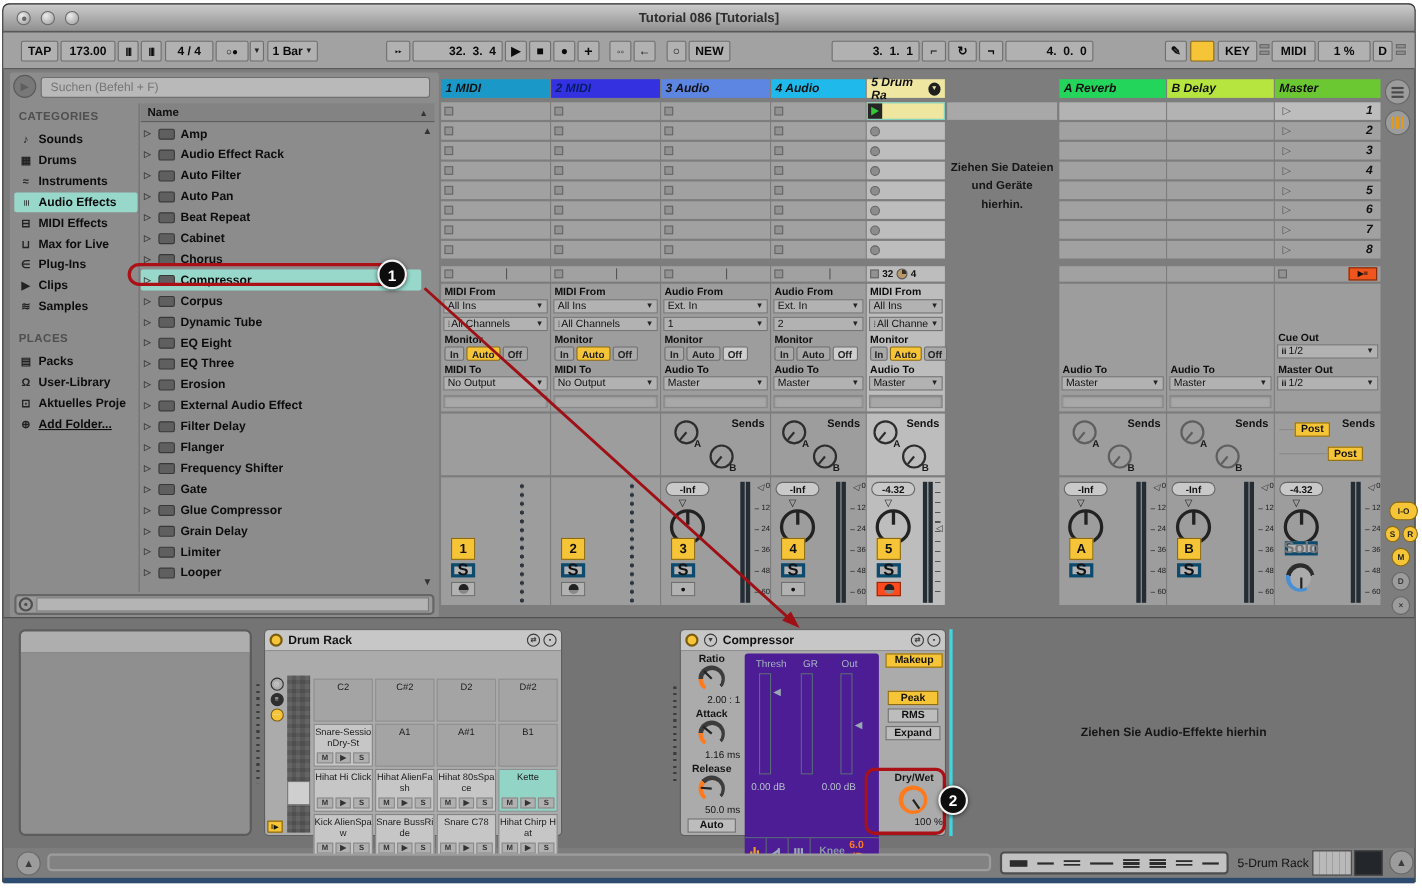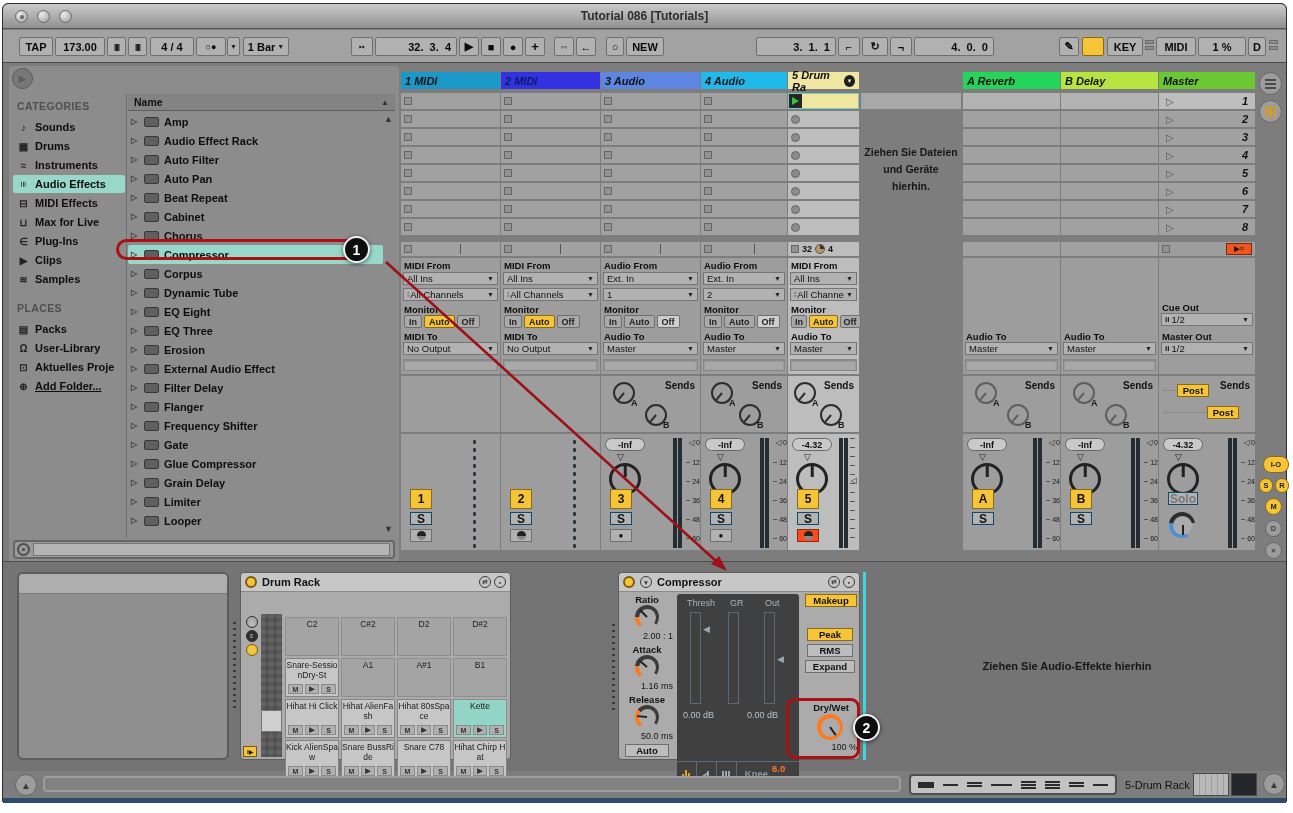--- a/index.html
+++ b/index.html
@@ -62,21 +62,21 @@
   .sendlbl{position:absolute;right:5px;top:4px;font-size:10px;font-weight:bold}
   .sknob{position:absolute;width:22px;height:22px;border:2px solid #2d2d2d;border-radius:50%}
   .sknob::after{content:"";position:absolute;left:50%;top:50%;width:2px;height:9px;background:#2d2d2d;transform-origin:top center;transform:translateX(-50%) rotate(40deg)}
   .sknob.dim{border-color:#5f5f5f}.sknob.dim::after{background:#5f5f5f}
   .sklab{position:absolute;font-size:9px;font-weight:bold;color:#1a1a1a}
   .pill{position:absolute;left:4px;width:40px;height:13px;border-radius:7px;background:#c9c9c9;border:1px solid #686868;font-size:9px;font-weight:bold;text-align:center;line-height:12px}
   .pantri{position:absolute;left:16px;font-size:9px;color:#222}
   .vknob{position:absolute;left:8px;width:32px;height:32px;border:3px solid #222;border-radius:50%}
   .vknob::after{content:"";position:absolute;left:50%;top:-1px;width:2.5px;height:12px;background:#222;transform:translateX(-50%)}
   .act{position:absolute;left:9px;width:22px;height:20px;background:#f6c437;border:1px solid #8a6a14;font-size:12px;font-weight:bold;display:flex;align-items:center;justify-content:center}
-  .sbtn{position:absolute;left:9px;width:22px;height:13px;background:#b2b2b2;border:1px solid #0c4a6e;font-size:12px;font-weight:bold;display:flex;align-items:center;justify-content:center}
+  .sbtn{position:absolute;left:9px;width:22px;height:13px;background:#b2b2b2;border:3px solid #0c4a6e;font-size:15px;font-weight:bold;display:flex;align-items:center;justify-content:center}
   .recbtn{position:absolute;left:9px;width:22px;height:13px;background:#b2b2b2;border:1px solid #6f6f6f;display:flex;align-items:center;justify-content:center;font-size:8px}
   .recbtn.armed{background:#ff4a1e;border-color:#8a2a10}
   .plug{width:9px;height:9px;border-radius:50%;background:linear-gradient(#222 55%,#888 55%)}
   .mbars{position:absolute;display:flex;gap:1px}
   .mbars i{width:4px;height:110px;background:#242c34}
   .mscale{position:absolute;width:16px;display:flex;flex-direction:column;justify-content:space-between;font-size:7px;color:#1a1a1a}
   .mscale span{display:flex;align-items:center;justify-content:flex-end;gap:2px}
   .mscale .tk{display:inline-block;width:4px;height:1px;background:#555}
   .mtri{font-size:8px;color:#333}
   .ticks{position:absolute;width:5px;background:repeating-linear-gradient(to bottom,#555 0 1px,transparent 1px 9px)}
@@ -127,21 +127,21 @@
   .dknob::after{content:"";position:absolute;left:50%;top:50%;width:2px;height:10px;background:#222;transform-origin:top center}
   .k-ratio{background:conic-gradient(from 215deg,#ff7a1e 0 55deg,#3c3c3c 55deg 275deg,#ababab 275deg)}
   .k-ratio::after{transform:translateX(-50%) rotate(135deg)}
   .k-attack{background:conic-gradient(from 215deg,#ff7a1e 0 60deg,#3c3c3c 60deg 275deg,#ababab 275deg)}
   .k-attack::after{transform:translateX(-50%) rotate(130deg)}
   .k-release{background:conic-gradient(from 215deg,#ff7a1e 0 95deg,#3c3c3c 95deg 275deg,#ababab 275deg)}
   .k-release::after{transform:translateX(-50%) rotate(95deg)}
   .k-dry{background:conic-gradient(#ff7a1e 0 360deg)}
   .k-dry::after{transform:translateX(-50%) rotate(-35deg)}
   .autob{position:absolute;width:44px;height:13px;background:#bdbdbd;border:1px solid #6f6f6f;font-size:9.5px;font-weight:bold;display:flex;align-items:center;justify-content:center}
-  #cdisplay{position:absolute;left:58px;top:2px;width:122px;height:191px;background:#404040;border-radius:3px;color:#a4b4c0}
+  #cdisplay{position:absolute;left:58px;top:2px;width:122px;height:191px;background:#4c1d95;border-radius:3px;color:#a4b4c0}
   .clbl{position:absolute;font-size:9px;color:#a4b4c0}
   .cmeter{position:absolute;width:11px;height:92px;border:1px solid #5a6a78}
   .ctri{position:absolute;font-size:9px;color:#9aa8b6}
   .cdb{position:absolute;font-size:9px;color:#b6c2cc}
   #cbot{position:absolute;left:0;right:0;bottom:0;height:24px;border-top:1px solid #5a6a78;display:flex;align-items:center}
   .cico{width:21px;height:100%;border-right:1px solid #5a6a78;display:flex;align-items:flex-end;justify-content:center;gap:1px;padding-bottom:6px}
   .cico i{width:2px;background:#e8a020}
   .cico.gr i{background:#9aa8b6}
   .rbtn{position:absolute;height:13px;background:#bdbdbd;border:1px solid #6f6f6f;font-size:9.5px;font-weight:bold;display:flex;align-items:center;justify-content:center}
   .rbtn.yel{background:#f6c437;border-color:#8a6a14}
@@ -218,20 +218,21 @@
     <div class="tb" style="left:1195px;width:48px">1 %</div>
     <div class="tb" style="left:1245px;width:18px">D</div>
     <div class="wsplit" style="left:1266px">
         <i></i>
         <i></i>
       </div>
   </div>
 
   <div id="browser">
     <div id="previewbtn">▶</div>
+    <input class="search" placeholder="Suchen (Befehl + F)" style="">
     <div id="sidebar">
       <span class="shead" style="top:4px">CATEGORIES</span>
       <div class="crow" style="top:22px">
           <span class="cicon">♪</span>
           <span>Sounds</span>
         </div>
       <div class="crow" style="top:41px">
           <span class="cicon">▦</span>
           <span>Drums</span>
         </div>

